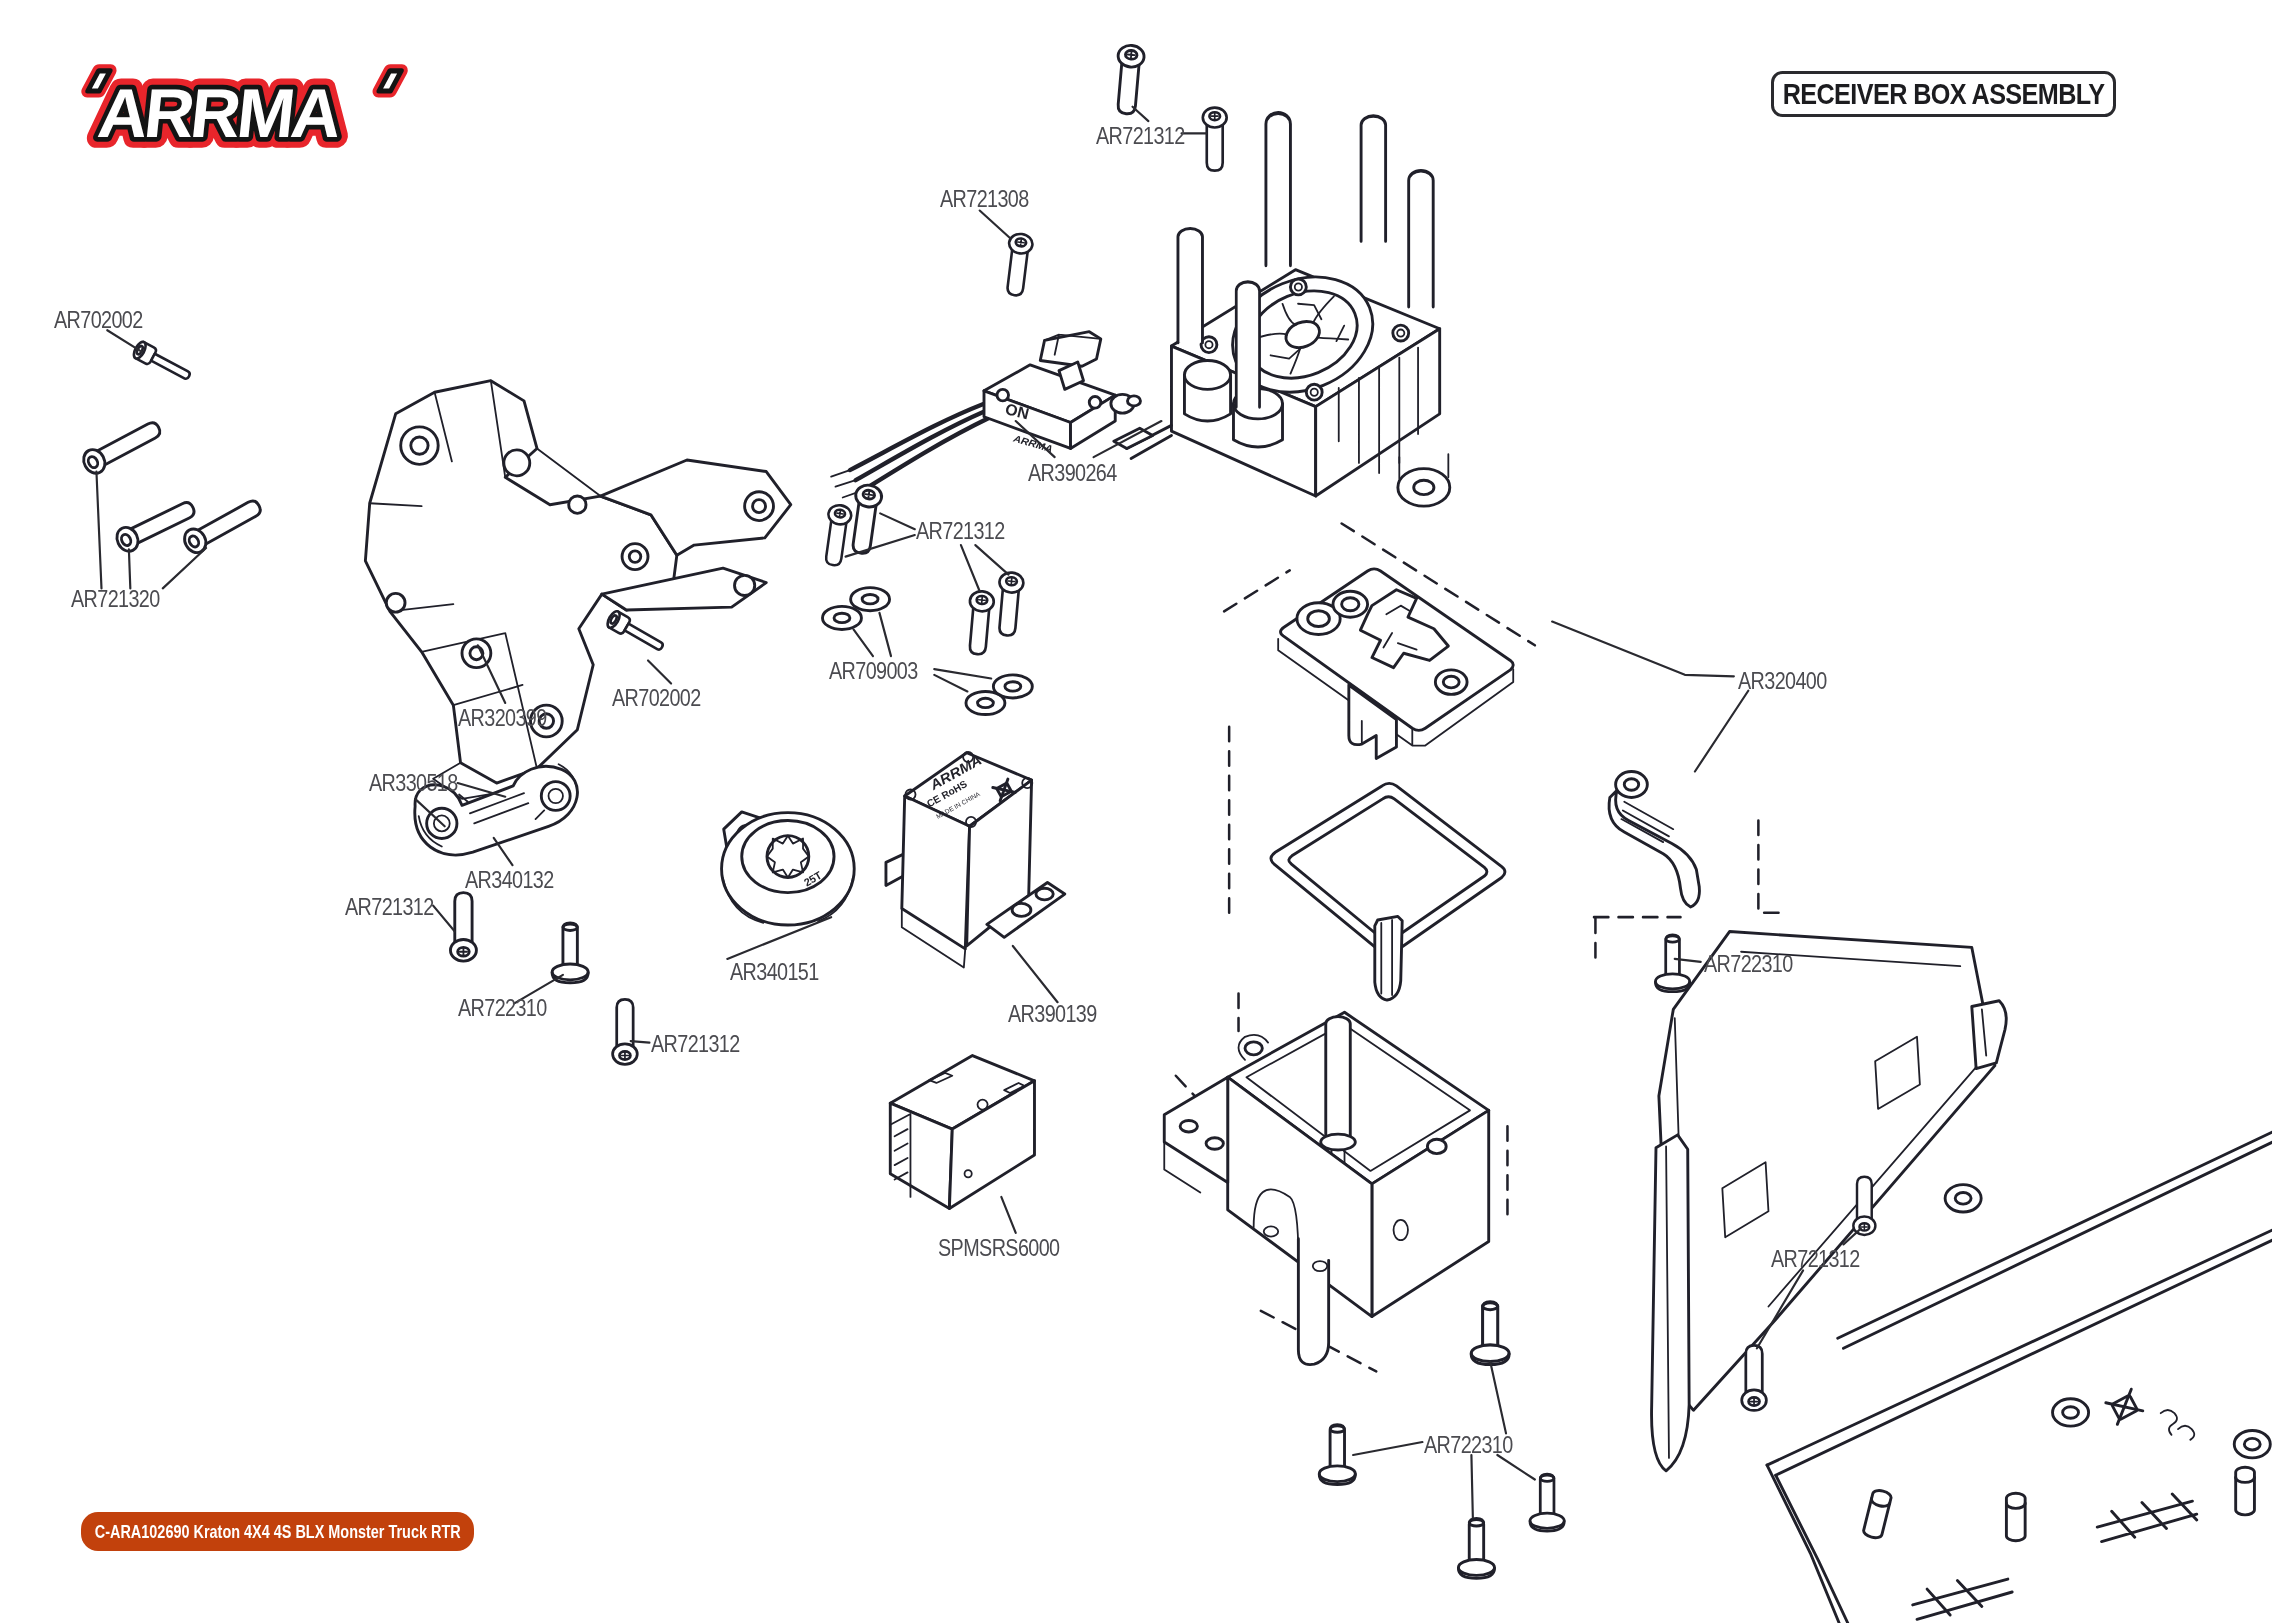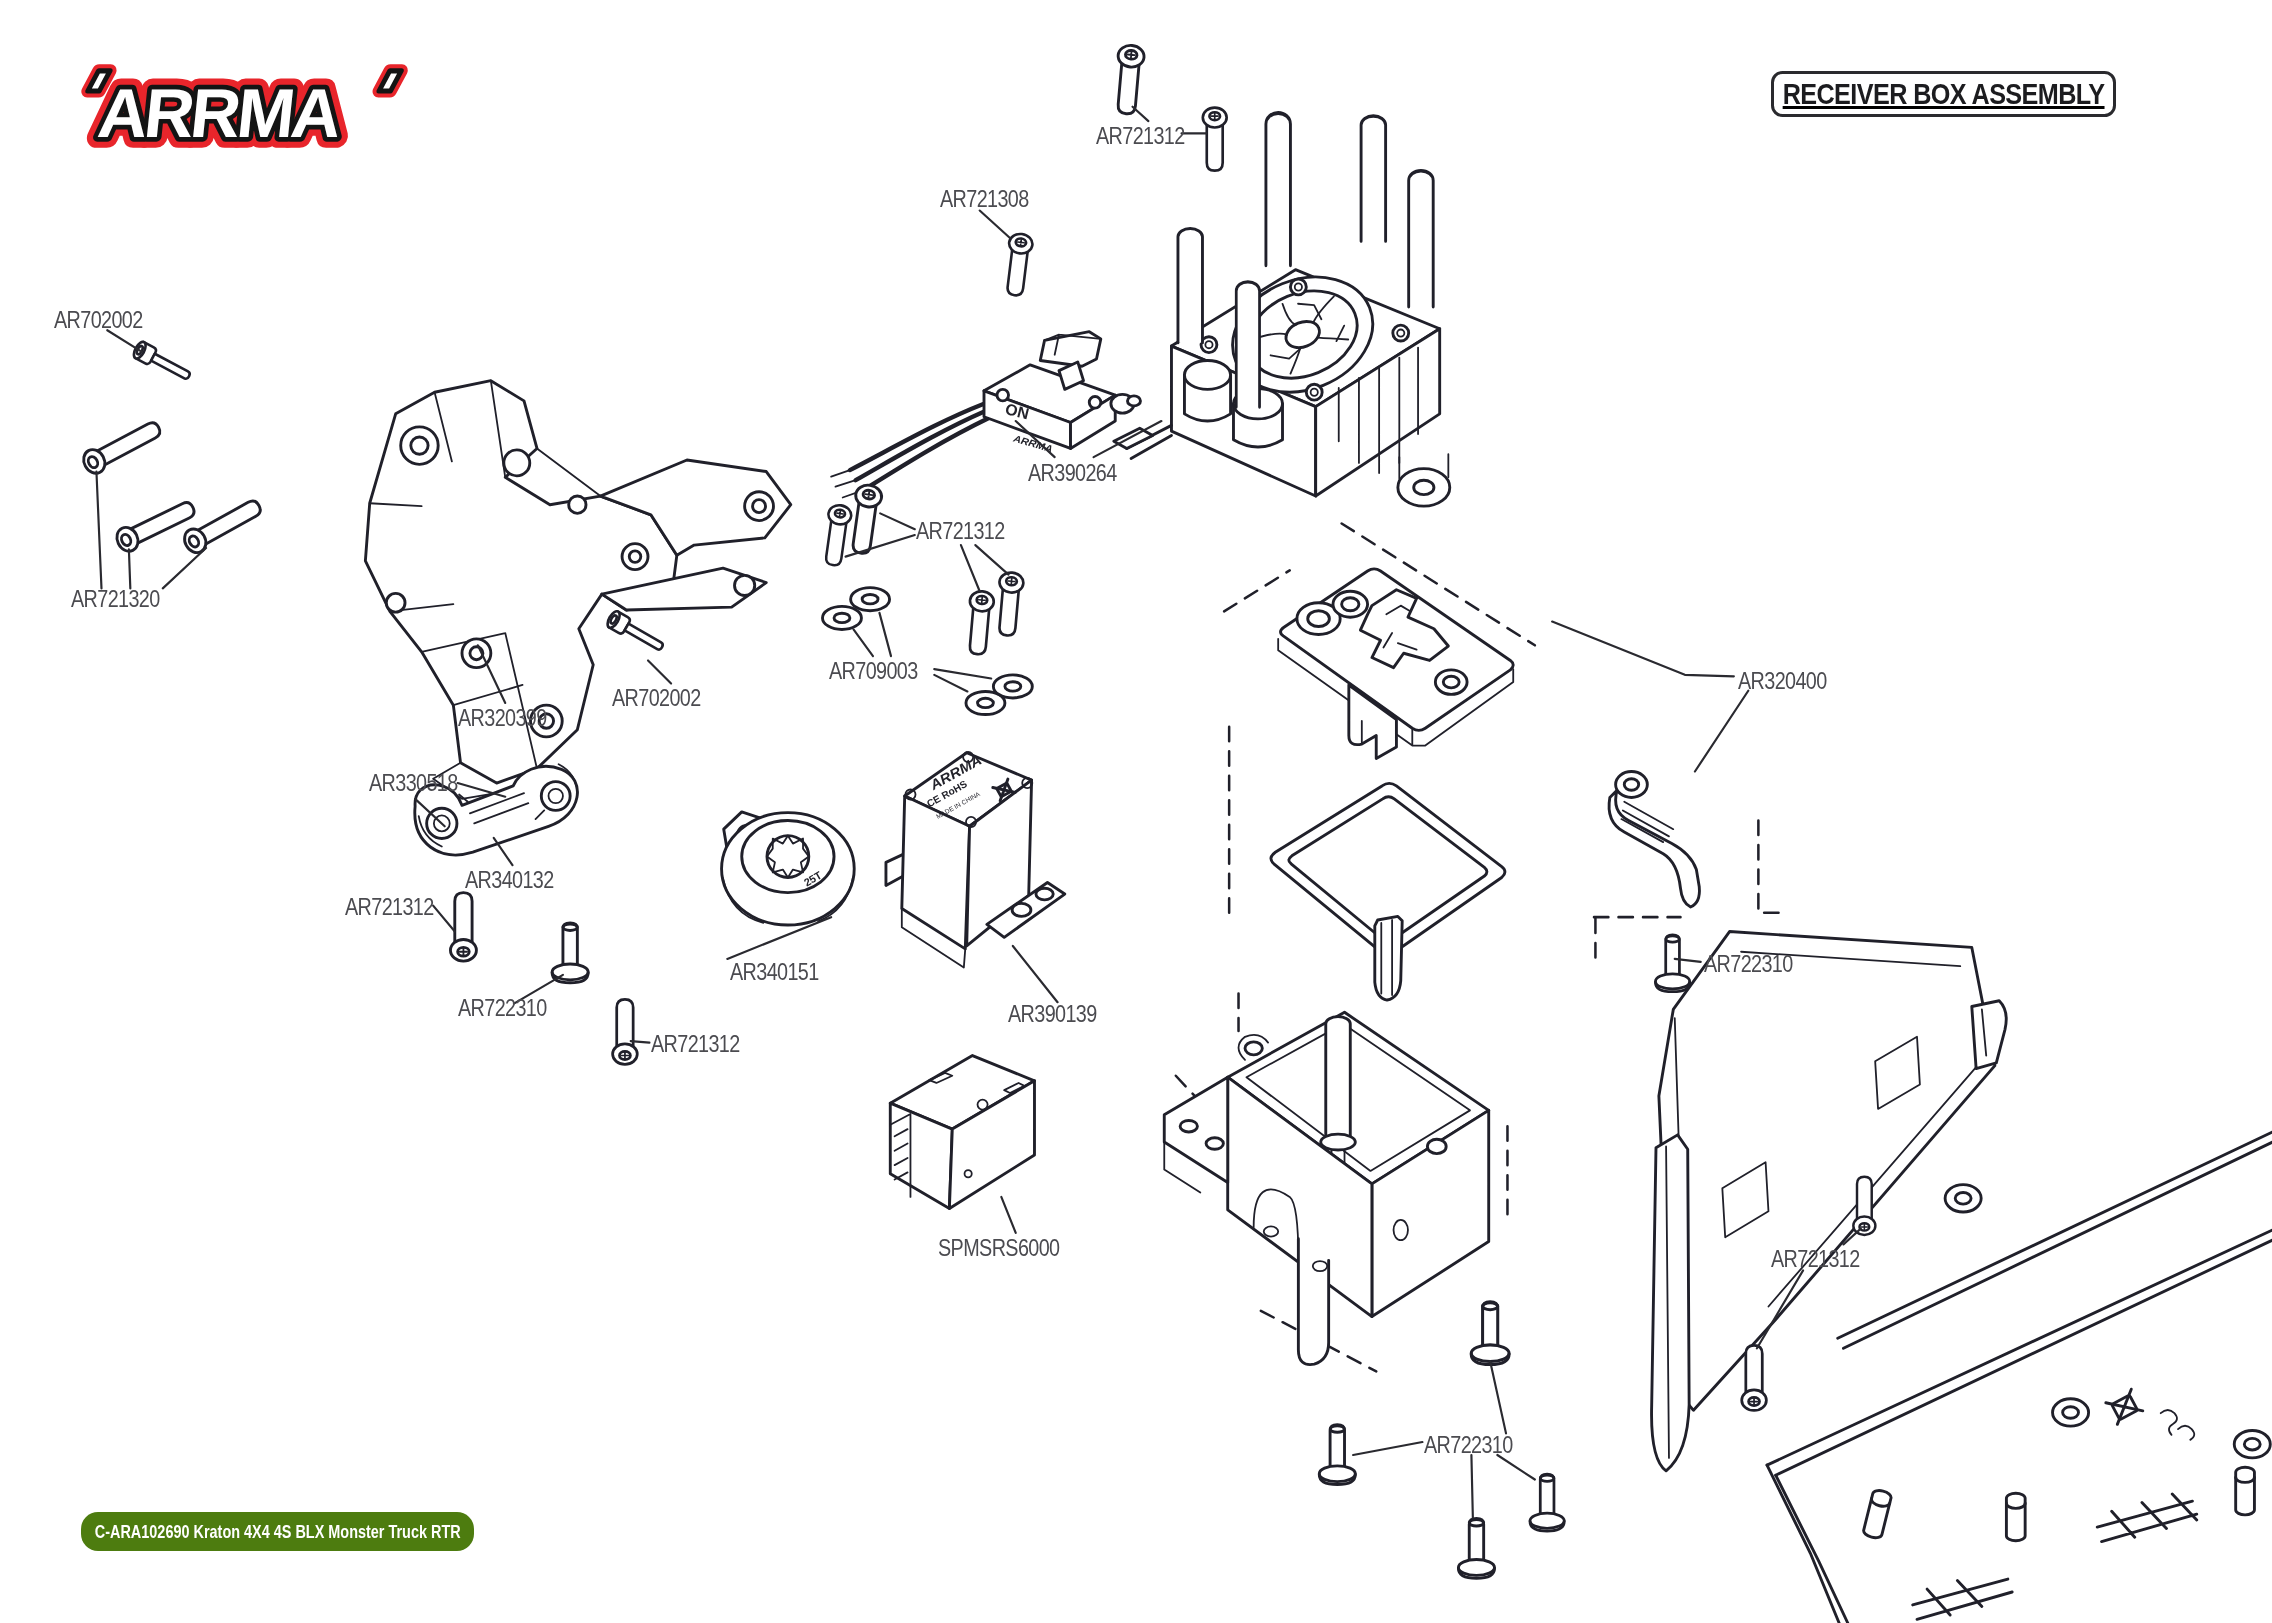--- a/index.html
+++ b/index.html
@@ -14,25 +14,25 @@
   .art .thin{stroke-width:2.5;}
   .art .w6{stroke-width:6;}
   .art .leader{stroke:#2a2a30;stroke-width:3;}
   .art .dash{stroke-width:3.5;stroke-dasharray:20 14;}
   .art text{stroke:none;fill:#23232b;}
   
   .plabel{position:absolute;font-size:23px;color:#4b4b50;letter-spacing:-0.7px;white-space:nowrap;
           transform:scaleX(0.86);transform-origin:left top;}
   
   .title-box{position:absolute;left:1771px;top:71px;width:345px;height:46px;border:3.6px solid #2a2a2e;
-             border-radius:11.5px;display:flex;align-items:center;justify-content:center;background:#fff;box-sizing:border-box;text-decoration:underline;}
+             border-radius:11.5px;display:flex;align-items:center;justify-content:center;background:#fff;box-sizing:border-box;}
   .title-box .cond{font-weight:bold;font-size:30px;color:#1c1c1f;letter-spacing:-0.7px;
              transform:scaleX(0.84);white-space:nowrap;}
   
-  .model-badge{position:absolute;left:81px;top:1512px;width:393px;height:39px;background:#4d7c0f;
+  .model-badge{position:absolute;left:81px;top:1512px;width:393px;height:39px;background:#c2410c;
              border-radius:17px;display:flex;align-items:center;justify-content:center;}
   .model-badge .cond{font-weight:bold;font-size:19px;color:#ffffff;white-space:nowrap;
              transform:scaleX(0.76);}
   .logo-wrap{position:absolute;left:72px;top:49px;width:346px;height:123px;}
 </style>
 </head>
 <body>
 
 <div class="canvas">
 

